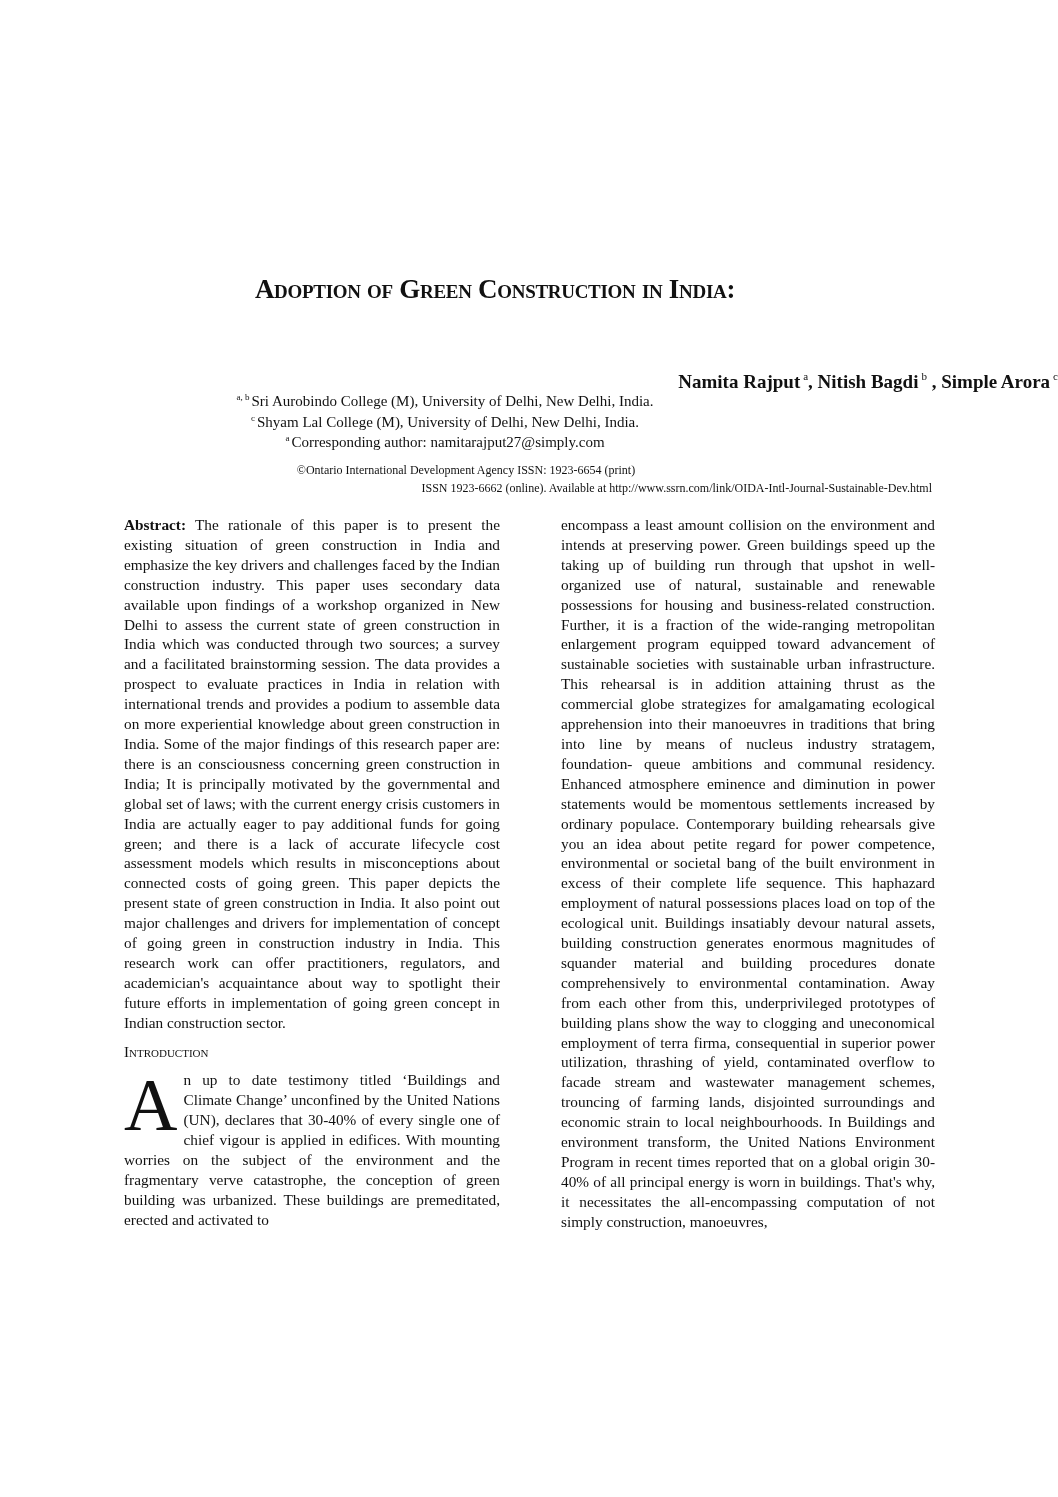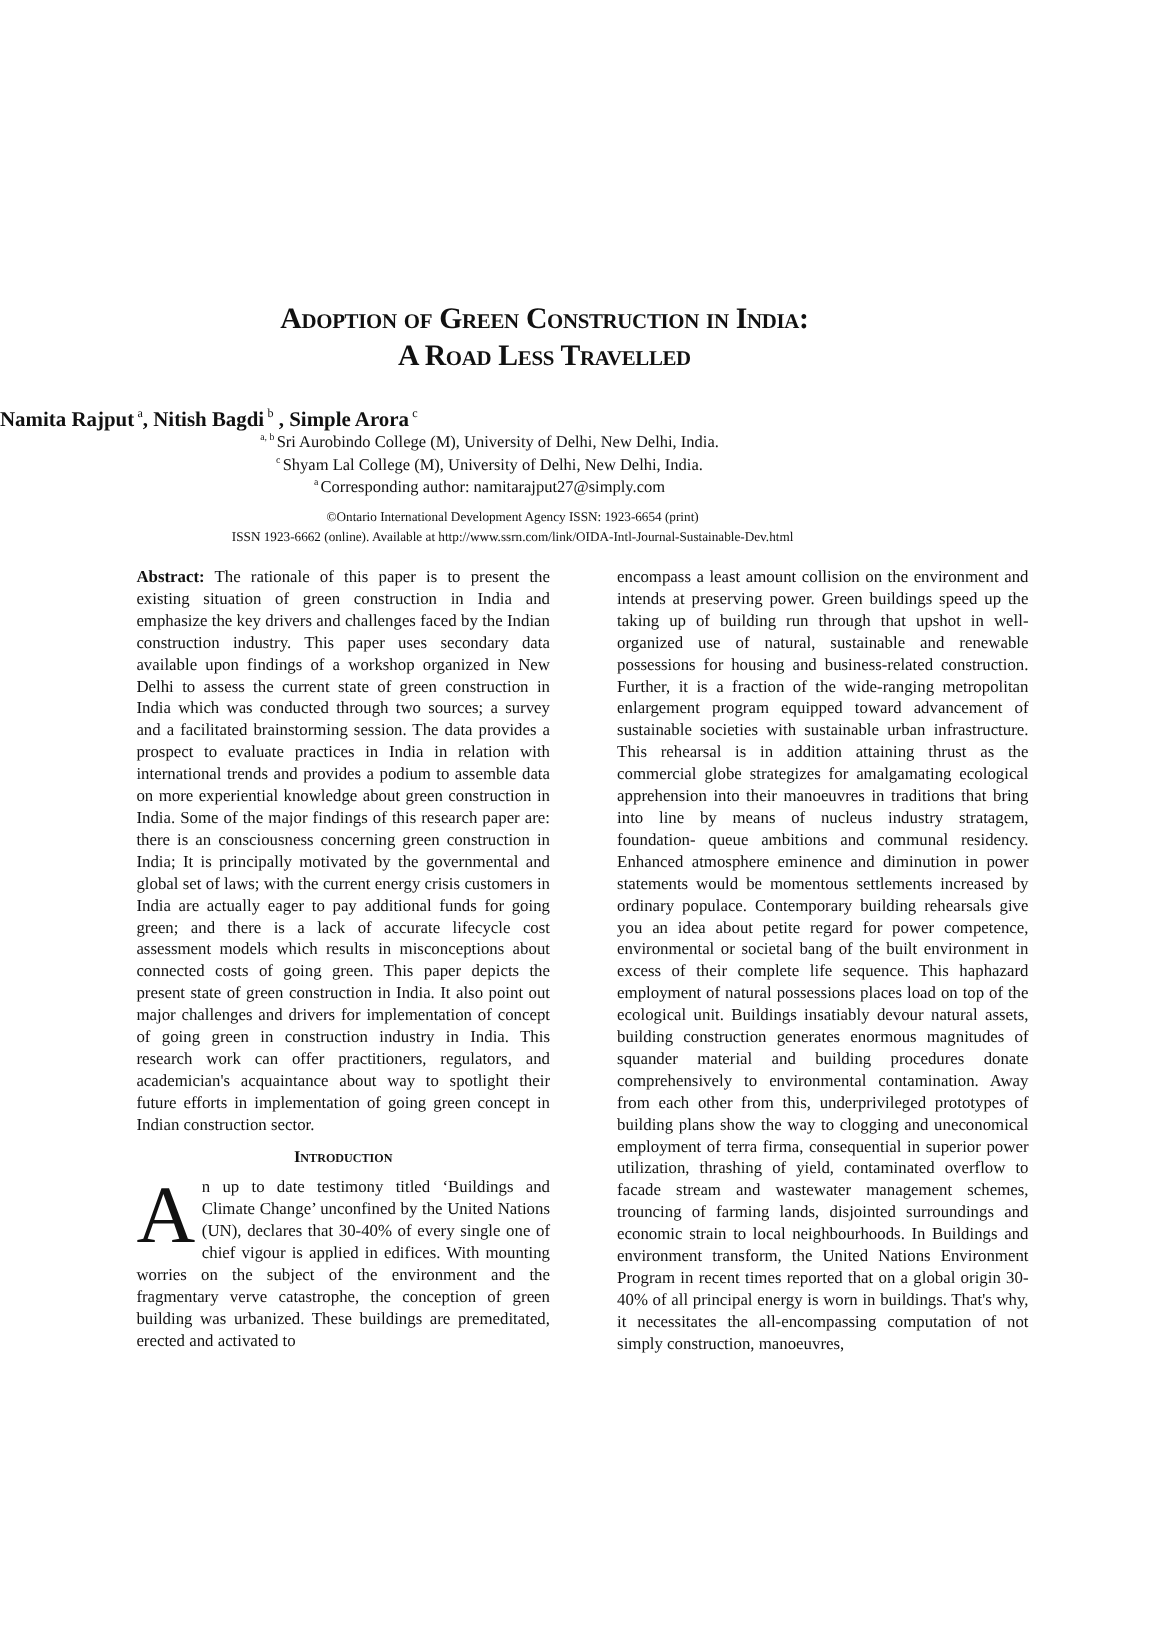--- a/index.html
+++ b/index.html
@@ -7,61 +7,60 @@
     width: 1058px; height: 1497px; position: relative; overflow: hidden;
     font-family: "Liberation Serif", "DejaVu Serif", serif; color: #111;
   }
   .title {
     position: absolute; left: 0; width: 990px; top: 272px;
     text-align: center; font-weight: bold; font-size: 27px; line-height: 34px;
     font-variant: small-caps; letter-spacing: -0.3px;
   }
   .authors {
     position: absolute; left: 0; width: 1058px; top: 364px;
-    text-align: left; font-weight: bold; font-size: 19px; line-height: 24px;
+    text-align: right; font-weight: bold; font-size: 19px; line-height: 24px;
   }
   .authors sup { font-size: 11px; font-weight: normal; vertical-align: 8px; margin-left: 3px; }
   .affil {
     position: absolute; left: 0; width: 890px; text-align: center;
     font-size: 15px; line-height: 20px;
   }
   .affil sup { font-size: 9px; vertical-align: 6px; margin-right: 2px; }
   .aff1 { top: 387px; }
   .aff2 { top: 408px; }
   .aff3 { top: 428px; }
   .copy {
     position: absolute; left: 0; width: 932px; text-align: center;
     font-size: 12px; line-height: 16px;
   }
   .copy1 { top: 462px; }
-  .copy2 { top: 480px; }
+  .copy2 { top: 480px; text-align: right; }
   .col {
     position: absolute; top: 515px; font-size: 15.3px; line-height: 19.9px;
     text-align: justify;
   }
   .col-left { left: 124px; width: 376px; }
   .col-right { left: 561px; width: 374px; }
   .col p { margin: 0; }
   .lead { font-weight: bold; }
   .kw { margin-top: 10px !important; }
   .section-heading {
-    text-align: center; font-weight: bold; font-variant: small-caps;
+    text-align: left; font-weight: normal; font-variant: small-caps;
     font-size: 15px; margin: 10px 0 8px 0 !important;
   }
   .dropcap {
     float: left; font-size: 74px; line-height: 58px; margin: 2px 6px 0 0;
     padding-top: 4px;
   }
 </style>
 </head>
 <body>
 
 <div class="title">
   <div>Adoption of Green Construction in India:</div>
-  <div>A Road Less Travelled</div>
 </div>
 
 <div class="authors">
   <span>Namita Rajput</span><sup>a</sup>,
   <span>Nitish Bagdi</span><sup>b</sup> ,
   <span>Simple Arora</span><sup>c</sup>
 </div>
 
 <div class="affil aff1">
   <sup>a, b</sup><span>Sri Aurobindo College (M), University of Delhi, New Delhi, India.</span>

